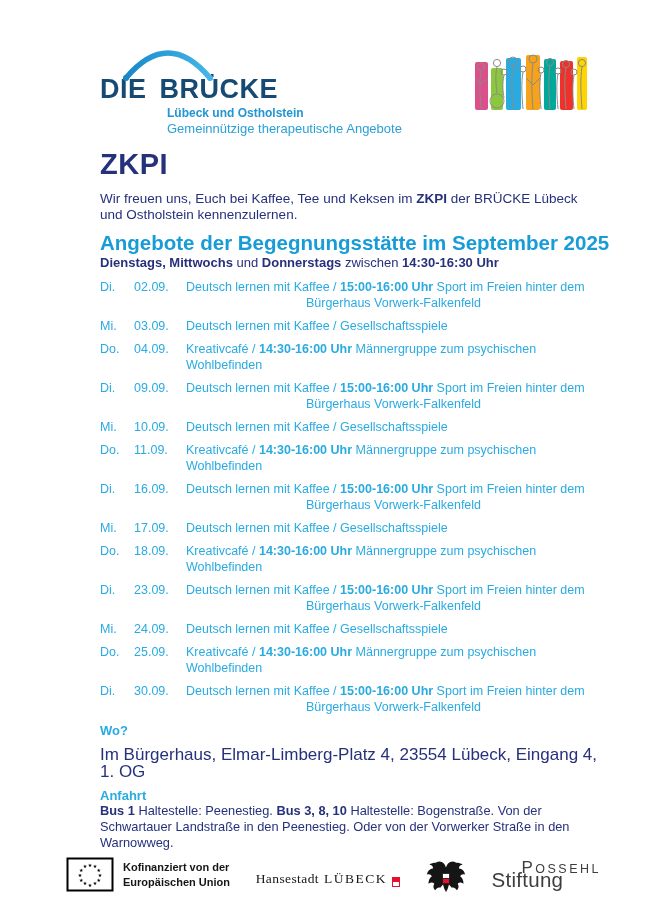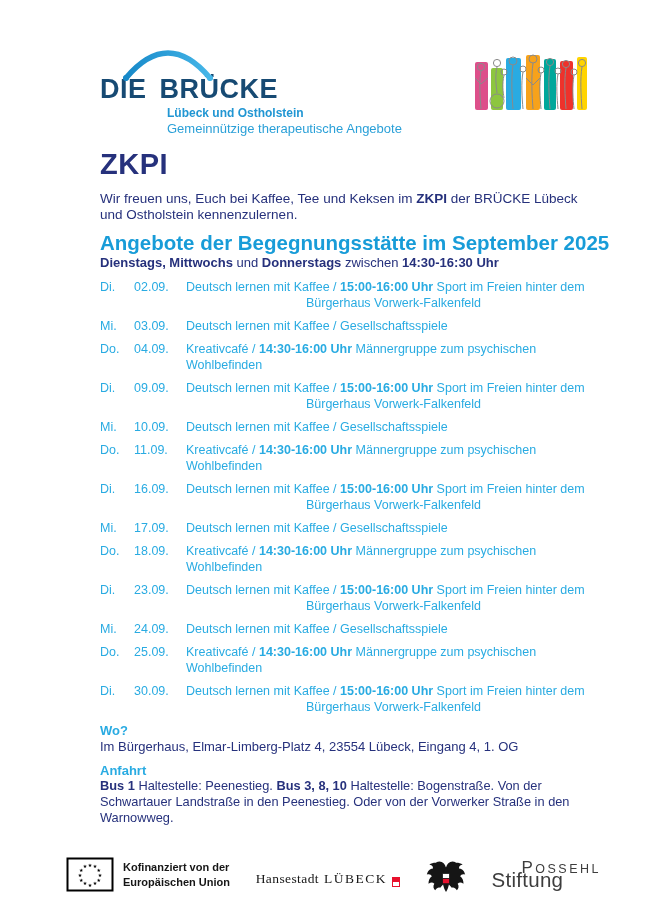--- a/index.html
+++ b/index.html
@@ -33,21 +33,21 @@
   .t-row { display:flex; font-size:12.5px; line-height:16px; margin-bottom:7px; color:var(--blue); }
   .t-day { width:34px; flex:none; }
   .t-date { width:52px; flex:none; }
   .t-desc { width:449px; }
   .t-line2 { text-align:center; }
   
   .kontakt-line { margin-top:32px; font-size:13px; line-height:16px; color:var(--navy); }
   .kontakt-line .lbl { color:var(--blue); font-weight:bold; }
   .mail-link { color:var(--navy); text-decoration:underline; }
   .wo-block { margin-top:8px; }
-  .address { font-size:13px; line-height:17px; color:var(--navy); }
+  .address { font-size:17px; line-height:17px; color:var(--navy);margin-top:8px; }
   .anfahrt-block { margin-top:8px; }
   .anfahrt-text { font-size:12.8px; line-height:16px; color:var(--navy); max-width:535px; }
   
   .footer { position:absolute; left:66px; right:46px; bottom:18px;
             display:flex; align-items:center; justify-content:space-between; }
   .eu { display:flex; align-items:center; gap:9px; }
   .eu-text { font-size:11px; font-weight:bold; color:#161616; line-height:1.3; }
   .hansestadt { font-family:"Liberation Serif", serif; font-size:13.5px; color:#161616;
                 display:flex; align-items:flex-end; gap:5px; letter-spacing:0.4px;margin-top:8px; }
   .hl-city { letter-spacing:1.5px; }

